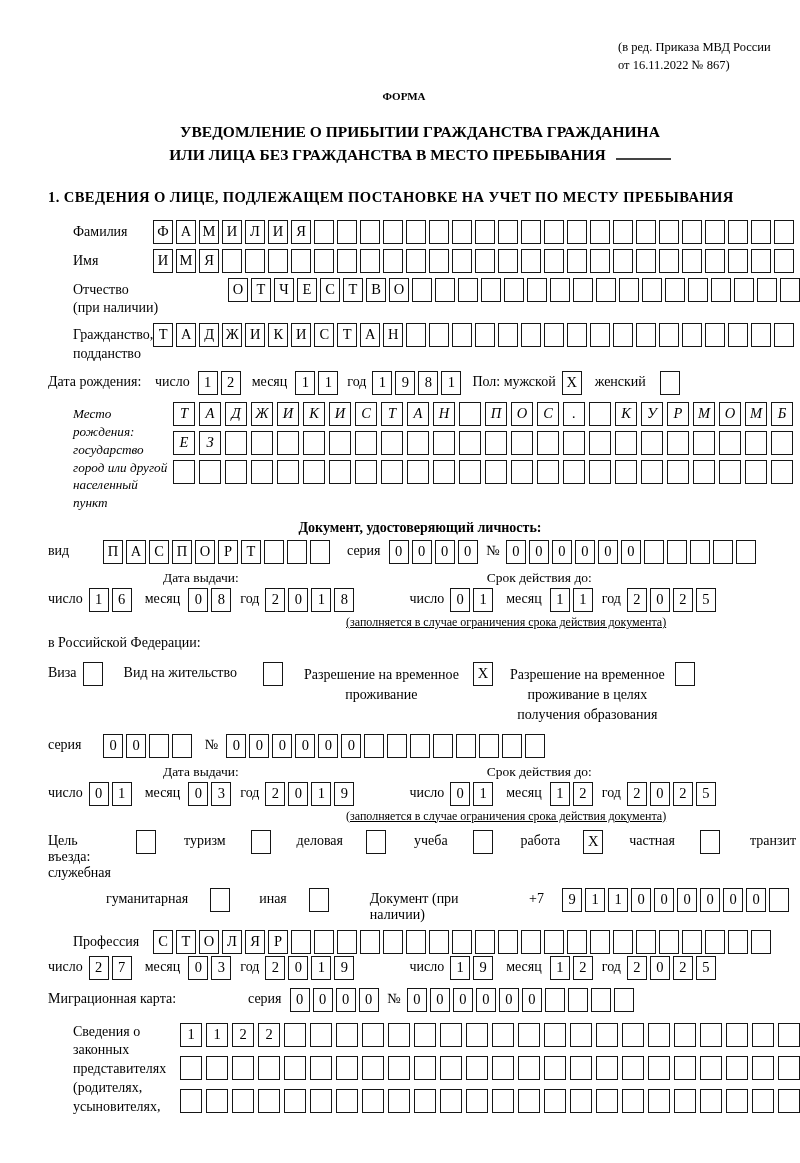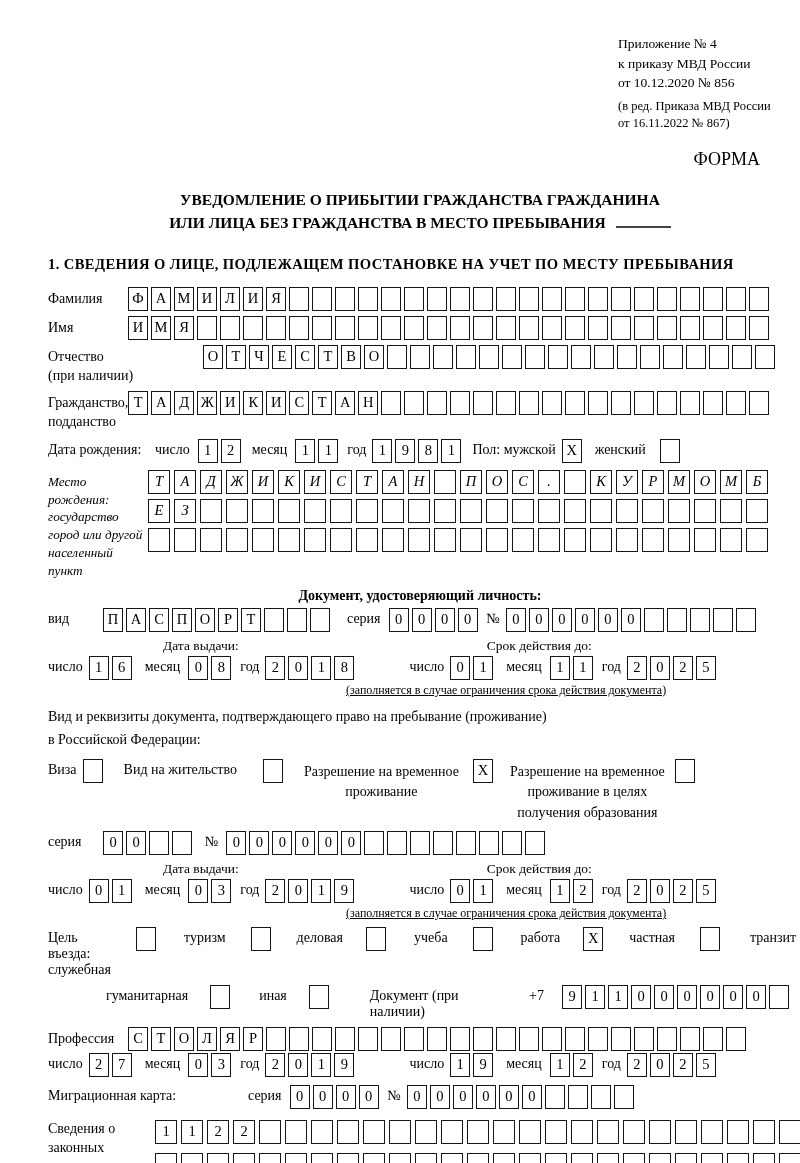--- a/index.html
+++ b/index.html
@@ -1,26 +1,26 @@
 <!DOCTYPE html>
 <html><head>
 <meta charset="utf-8">
 <style>
   html,body{margin:0;padding:0;background:#fff;}
   body{width:800px;height:1163px;overflow:hidden;color:#000;
        font-family:"Liberation Serif","DejaVu Serif",serif;font-size:14px;}
   .page{padding:34px 8px 0 48px;}
   .appendix{margin-left:570px;font-size:13.5px;line-height:1.45;}
   .appendix-note{margin-left:570px;font-size:12.5px;line-height:1.4;margin-top:5px;}
-  .form-marker{text-align:right;padding-right:32px;font-weight:normal;font-size:18px;margin-top:16px;}
+  .form-marker{text-align:center;padding-right:32px;font-weight:bold;font-size:11px;margin-top:16px;}
   .title{text-align:center;font-weight:bold;font-size:15.5px;line-height:1.5;margin-top:18px;}
   .uline{display:inline-block;width:55px;border-bottom:2px solid #444;height:14px;margin-left:10px;}
   .section-title{font-weight:bold;font-size:14.6px;margin-top:22px;letter-spacing:.4px;}
   .row{display:flex;align-items:flex-start;margin-top:5px;}
-  .lbl{flex:0 0 80px;padding-top:3px;line-height:1.35;}
+  .lbl{flex:0 0 80px;padding-top:3px;line-height:1.35;margin-left:25px;}
   .w80{flex-basis:80px;}
   .w100{flex-basis:100px;font-size:13.2px;}
   .w105{flex-basis:107px;}
   .w155{flex-basis:155px;}
   .cells{display:flex;flex-wrap:nowrap;}
   .cell{box-sizing:border-box;flex:0 0 auto;width:20px;height:24px;border:1.8px solid #161616;
         margin-right:3px;text-align:center;font-size:14.5px;line-height:21px;background:#fff;}
   .wide .cell{width:22px;margin-right:4px;}
   .stack > .cells{margin-bottom:5px;}
   .inl{display:flex;align-items:flex-start;}
@@ -39,25 +39,20 @@
   .gap6{margin-left:6px;}   .gap8{margin-left:8px;}
   .gap10{margin-left:10px;} .gap14{margin-left:14px;}
   .gap18{margin-left:18px;} .gap26{margin-left:26px;}
   .gap40{margin-left:40px;} .gap52{margin-left:52px;}
 </style>
 </head>
 <body>
 
 <div class="page">
 
-  <div class="appendix">
-    <div>Приложение № 4</div>
-    <div>к приказу МВД России</div>
-    <div>от 10.12.2020 № 856</div>
-  </div>
   <div class="appendix-note">
     <div>(в ред. Приказа МВД России</div>
     <div>от 16.11.2022 № 867)</div>
   </div>
 
   <div class="form-marker">ФОРМА</div>
 
   <div class="title">
     <div>УВЕДОМЛЕНИЕ О ПРИБЫТИИ ГРАЖДАНСТВА ГРАЖДАНИНА</div>
     <div><span>ИЛИ ЛИЦА БЕЗ ГРАЖДАНСТВА В МЕСТО ПРЕБЫВАНИЯ</span><span class="uline"></span></div>
@@ -394,21 +389,20 @@
     <div class="cells gap6">
         <div class="cell">2</div>
         <div class="cell">0</div>
         <div class="cell">2</div>
         <div class="cell">5</div>
       </div>
   </div>
 
   <div class="note-right">(заполняется в случае ограничения срока действия документа)</div>
 
-  <div class="plain">Вид и реквизиты документа, подтверждающего право на пребывание (проживание)</div>
   <div class="plain" style="margin-top:2px;">в Российской Федерации:</div>
 
   <div class="cbrow">
     <div class="cbitem">
       <span class="txt">Виза</span>
       <div class="cell gap6"></div>
     </div>
     <div class="cbitem gap18">
       <span class="txt">Вид на жительство</span>
       <div class="cell gap26"></div>

